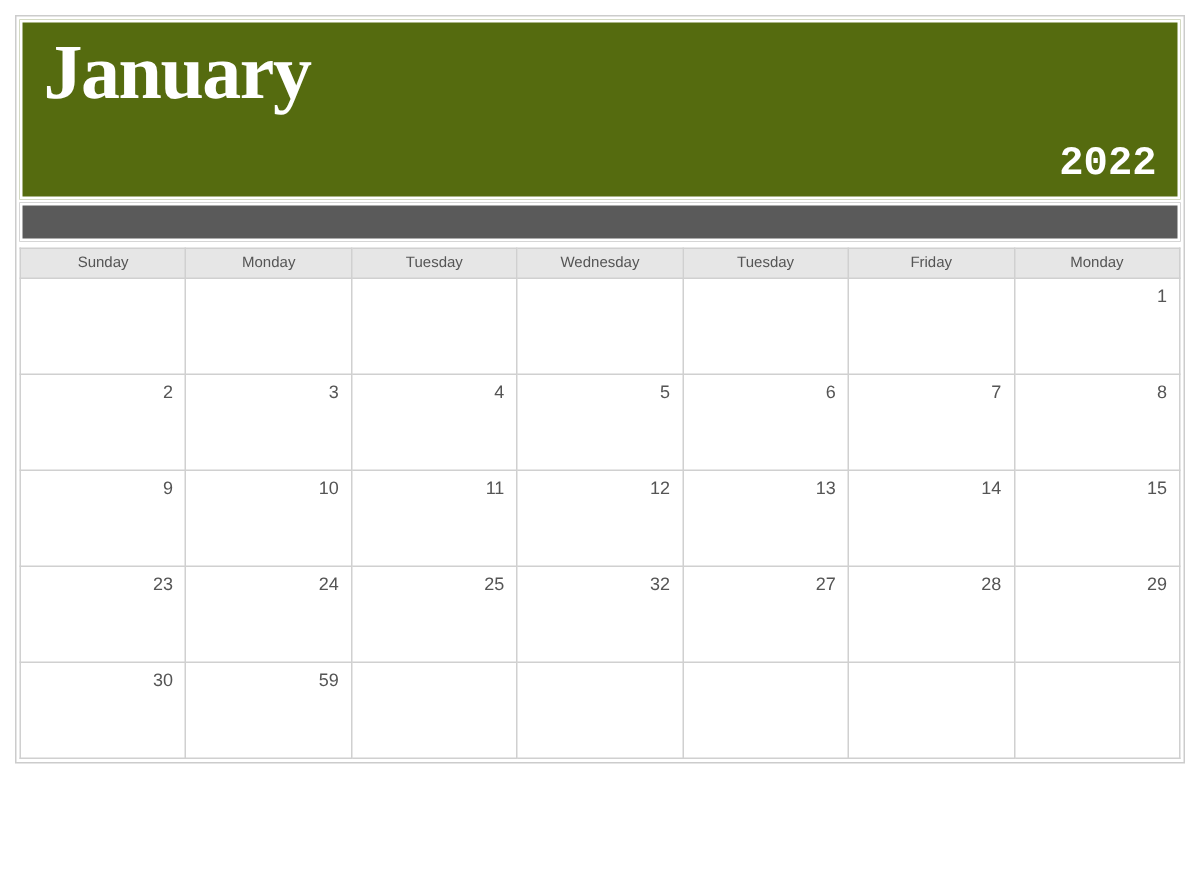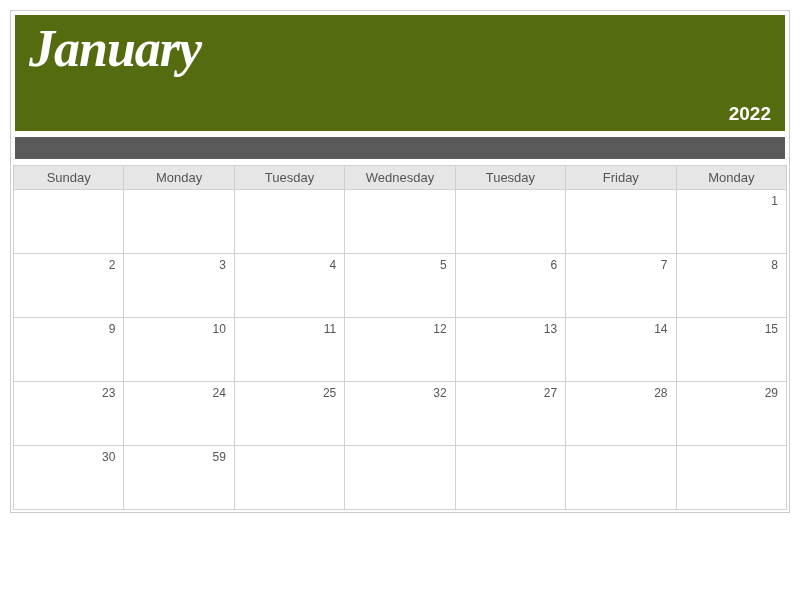--- a/index.html
+++ b/index.html
@@ -20,48 +20,47 @@
     position: relative;
     height: 120px;
   }
   .month {
     font-family: "Cooper Black", "Arial Black", Georgia, serif;
     font-size: 52px;
     font-weight: 900;
     color: #fff;
     letter-spacing: -1px;
     line-height: 1;
-    font-style: italic;
   }
   .year {
     position: absolute;
     right: 14px;
     bottom: 6px;
     color: #fff;
-    font-family: Liberation Sans, sans-serif;
+    font-family: Liberation Mono, monospace;
     font-weight: 900;
-    font-size: 19px;
+    font-size: 27px;
   }
   .subbar {
     background: #5a5a5a;
     height: 26px;
     border: 2px solid #fff;
     margin-top: 2px;
   }
   table.cal {
     width: 100%;
     border-collapse: collapse;
     table-layout: fixed;
     margin-top: 4px;
   }
   .cal th {
     background: #e6e6e6;
     color: #555;
     font-weight: 400;
-    font-size: 13px;
+    font-size: 10px;
     padding: 4px 0;
     border: 1px solid #d0d0d0;
   }
   .cal td {
     border: 1px solid #d0d0d0;
     height: 64px;
     vertical-align: top;
     text-align: right;
     padding: 4px 8px 0 0;
     font-size: 12px;

